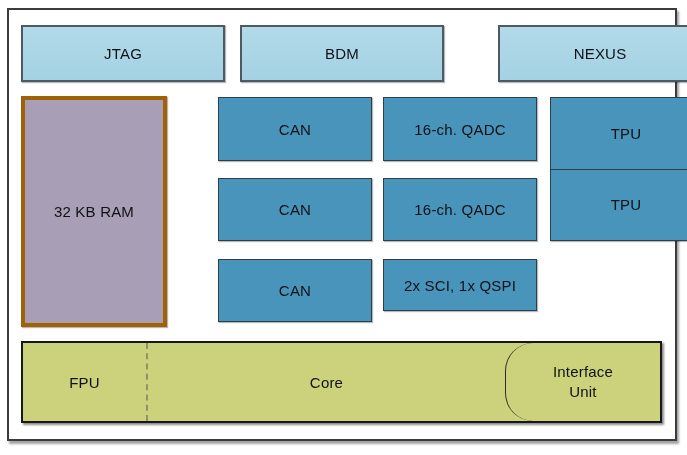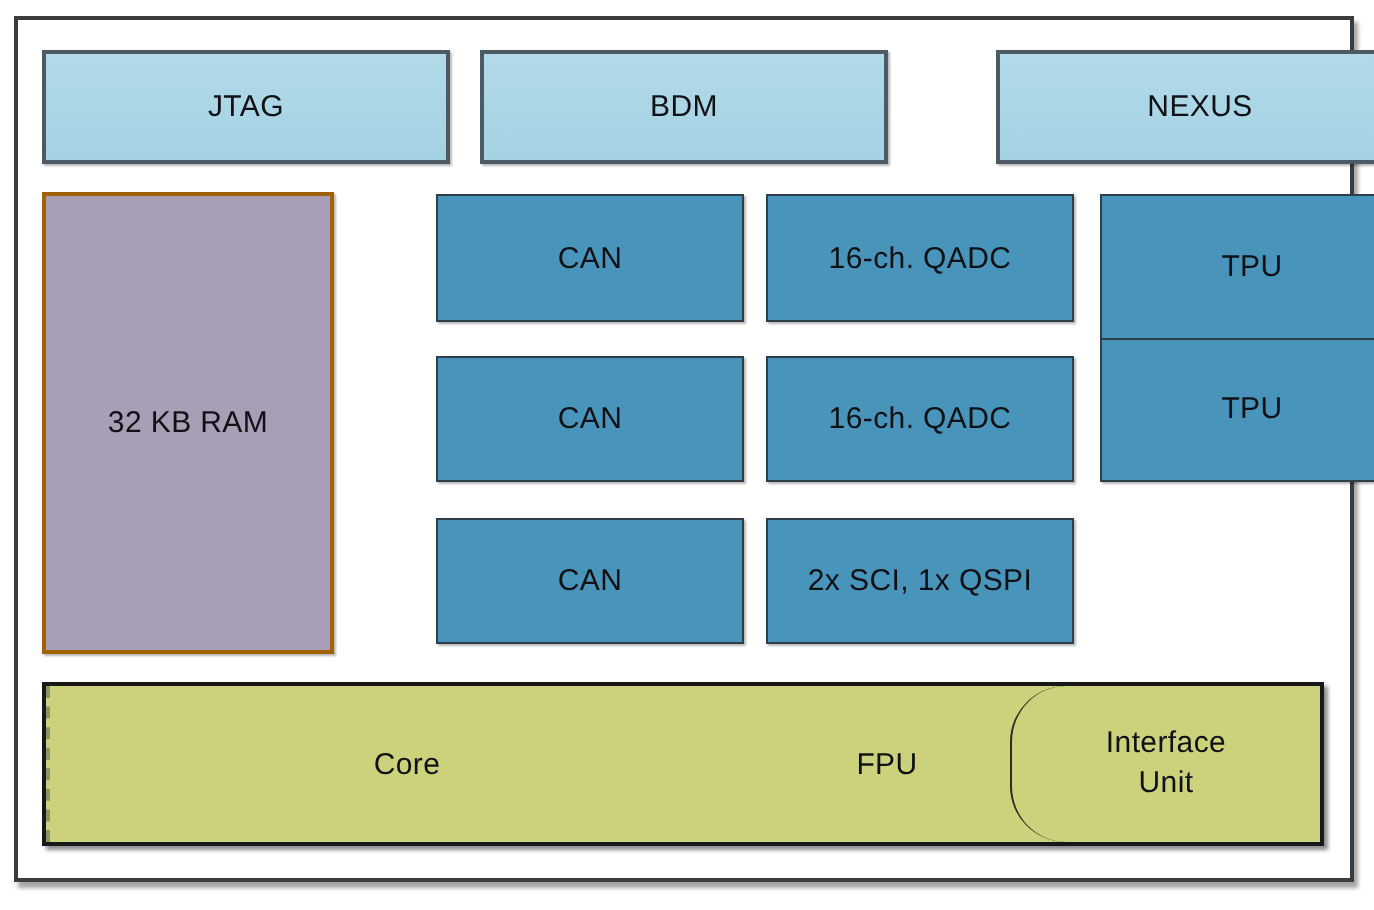--- a/index.html
+++ b/index.html
@@ -42,21 +42,21 @@
     background: linear-gradient(180deg, var(--debug-blue-light, #b0d9e8), var(--debug-blue, #a1d1e2));
     border: 2px solid #4d5a64;
   }
   .peripheral {
     background: var(--peripheral-blue, #4894ba);
     border: 1.5px solid #2e3f4a;
     margin-left: 40px;
   }
   .memory {
     background: var(--memory-purple, #a89eb5);
-    border: 2px solid #a16207;
+    border: 4px solid #a16207;
   }
 
   .tpu-stack {
     padding: 0;
     flex-direction: column;
     align-items: stretch;
     justify-content: stretch;
   }
   .tpu-cell {
     flex: 1;
@@ -104,28 +104,28 @@
   <div class="box peripheral" style="left:178px; top:97px; width:154px; height:64px;">CAN</div>
 
   <div class="box peripheral" style="left:178px; top:178px; width:154px; height:63px;">CAN</div>
 
   <div class="box peripheral" style="left:178px; top:259px; width:154px; height:63px;">CAN</div>
 
   <div class="box peripheral" style="left:343px; top:97px; width:154px; height:64px;">16-ch. QADC</div>
 
   <div class="box peripheral" style="left:343px; top:178px; width:154px; height:63px;">16-ch. QADC</div>
 
-  <div class="box peripheral" style="left:343px; top:259px; width:154px; height:63px;">2x SCI, 1x QSPI</div>
+  <div class="box peripheral" style="left:343px; top:259px; width:154px; height:52px;">2x SCI, 1x QSPI</div>
 
   <div class="box peripheral tpu-stack" style="left:510px; top:97px; width:152px; height:144px;">
     <div class="tpu-cell">TPU</div>
     <div class="tpu-cell">TPU</div>
   </div>
 
 
   <div class="box core-block" style="left:21px; top:341px; width:641px; height:82px;">
+    <div class="core-section core-fpu">FPU</div>
     <div class="core-section core-core">Core</div>
-    <div class="core-section core-fpu">FPU</div>
     <div class="core-section core-iu">Interface
 Unit</div>
   </div>
 
 </div>
 
 </body></html>

